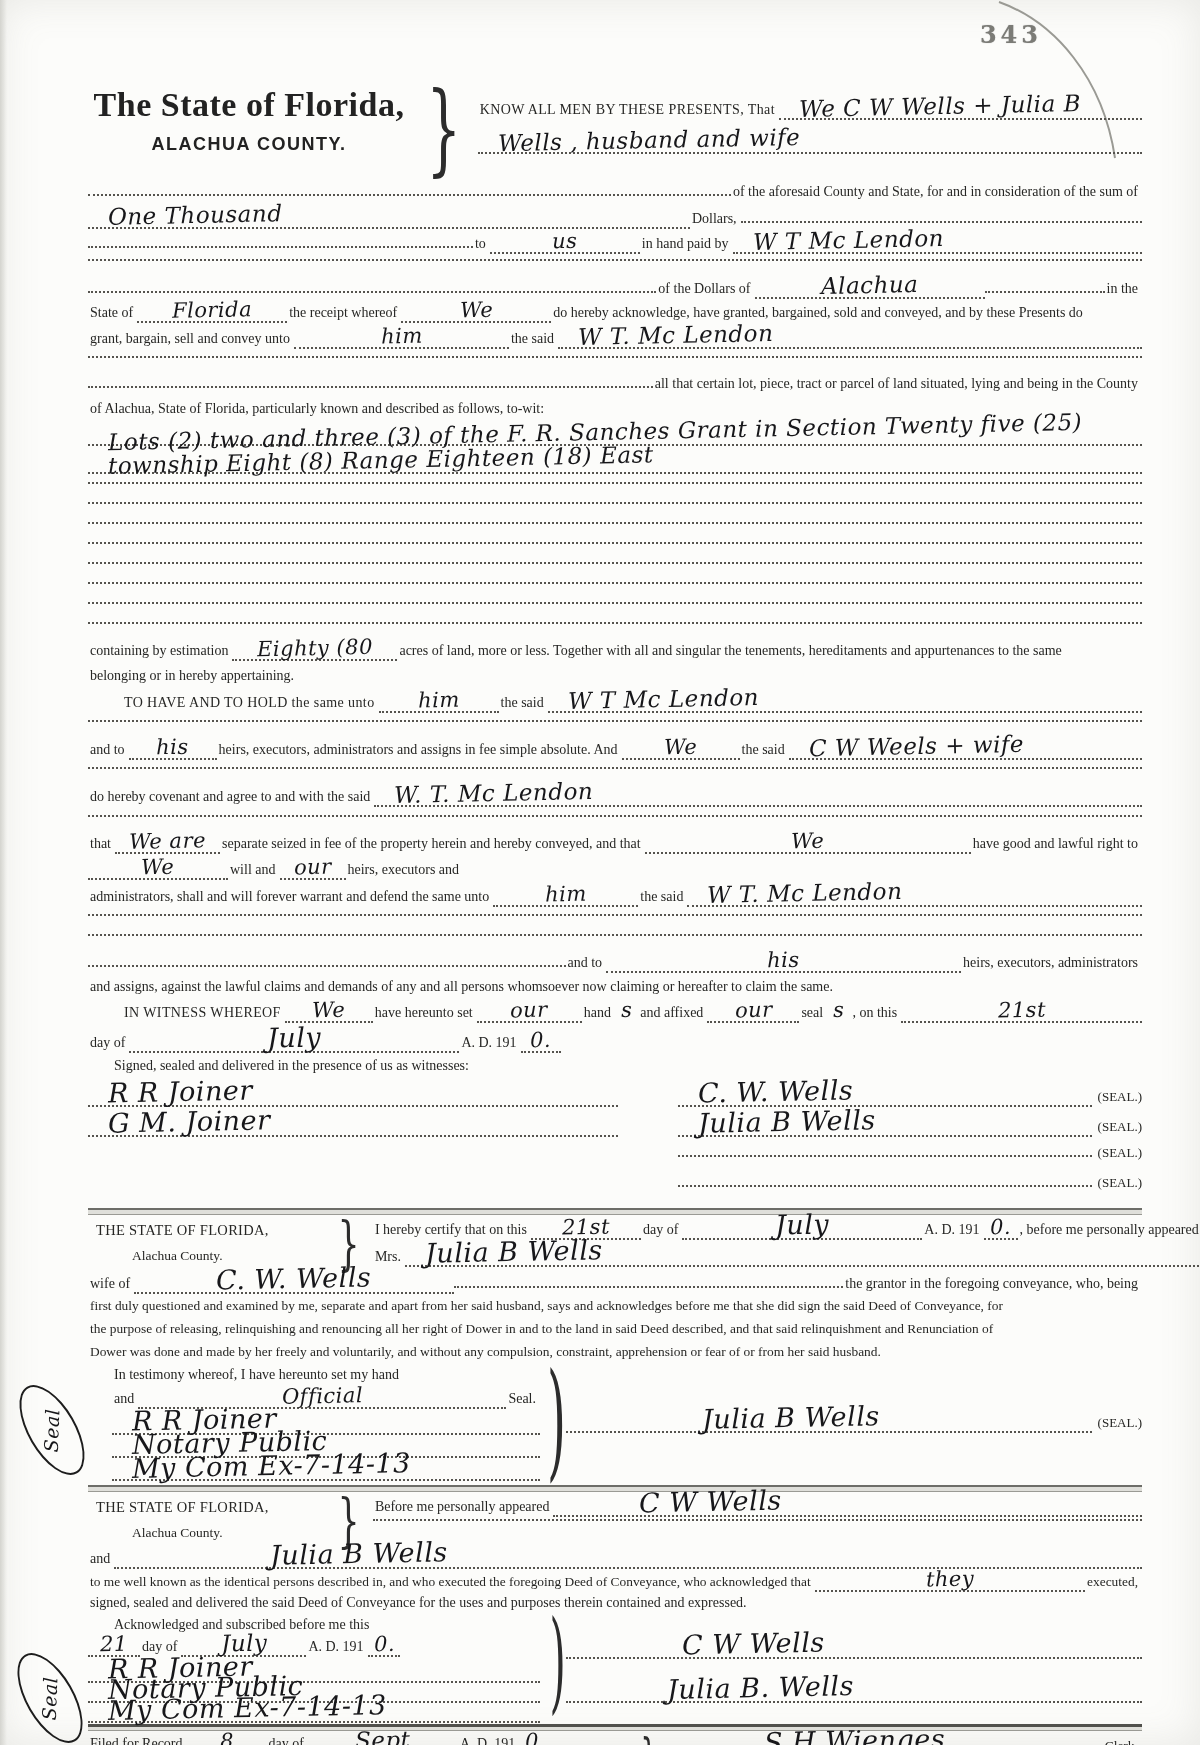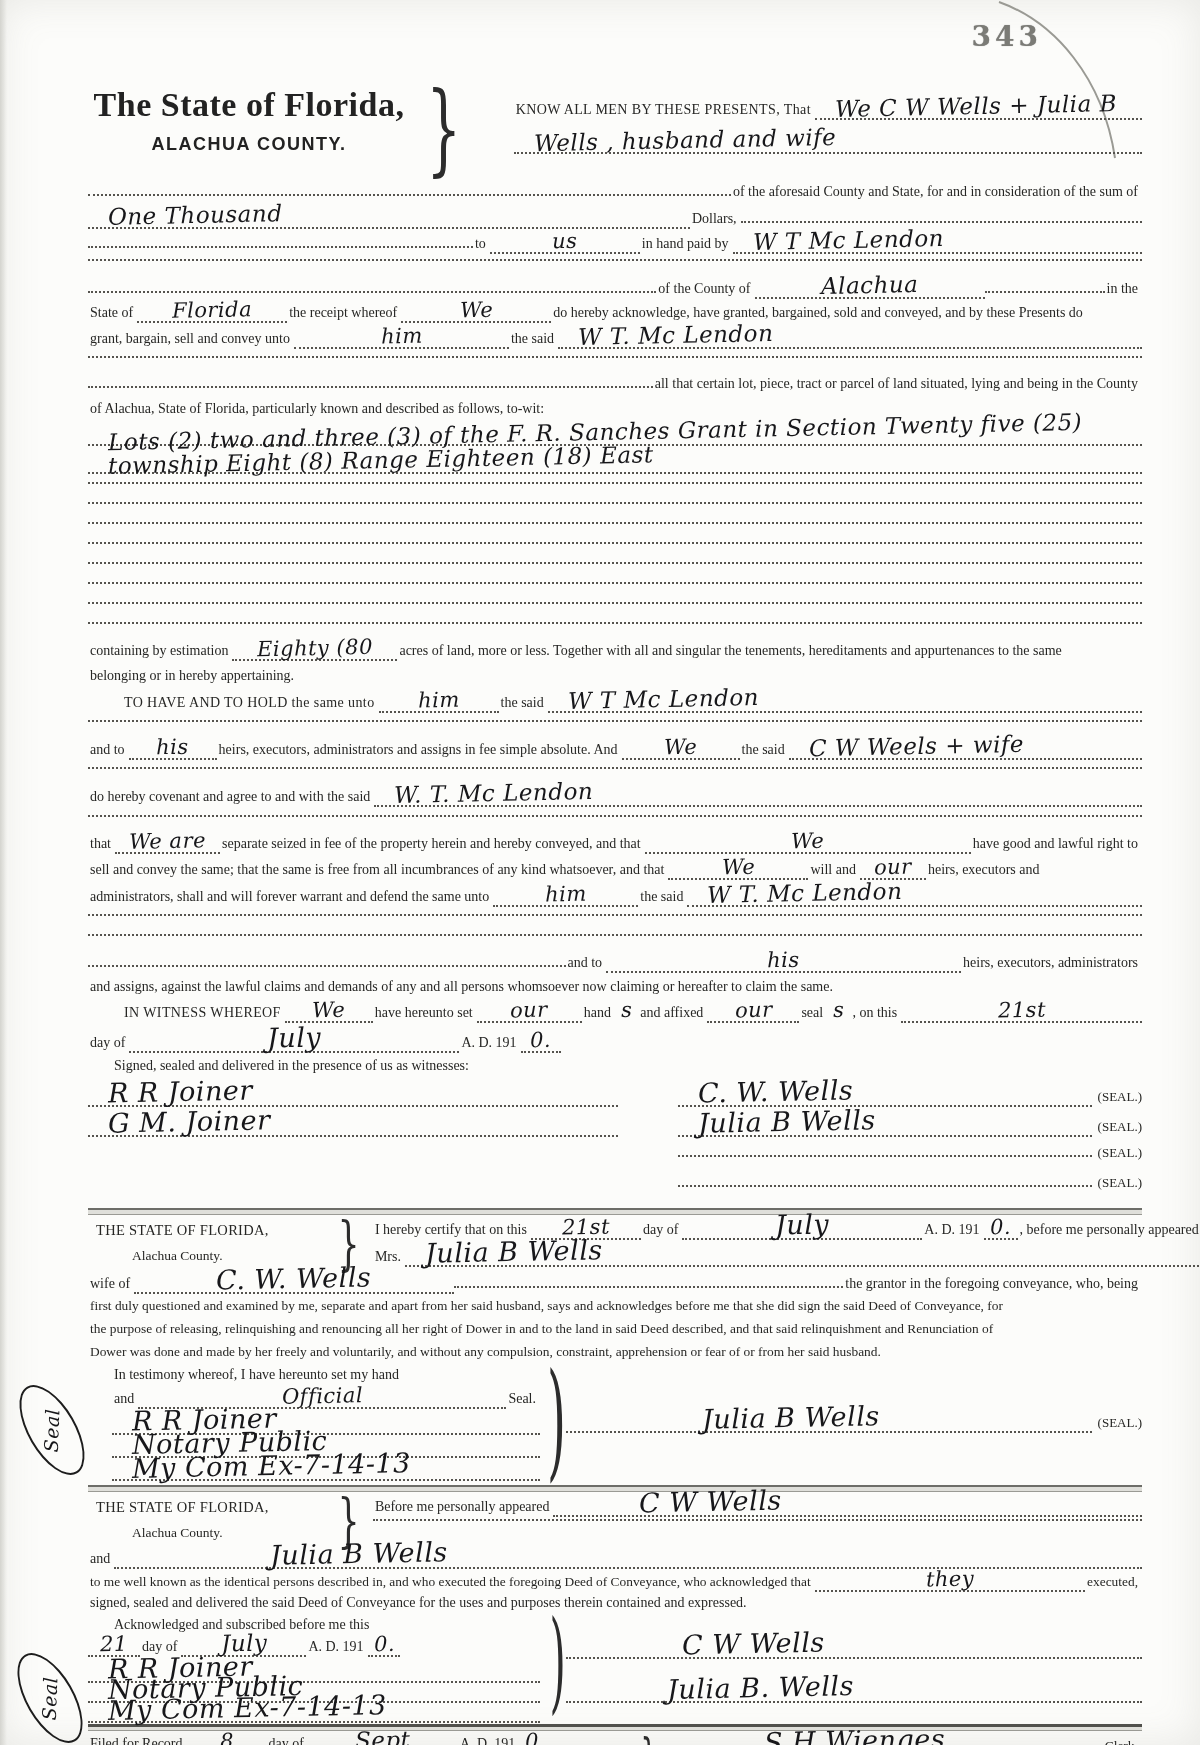--- a/index.html
+++ b/index.html
@@ -12,21 +12,21 @@
     font-family: "Liberation Serif", serif;
     color: #262624;
     overflow: hidden;
     box-shadow: inset 0 0 40px rgba(120,120,110,.15);
   }
   .edge-left { position:absolute; left:0; top:0; bottom:0; width:7px;
     background:linear-gradient(to right,#d4d4cf,rgba(212,212,207,0)); }
   .page-number {
     position:absolute; top:20px; right:158px;
     font-family:"DejaVu Serif", serif;
-    font-size:28px; letter-spacing:4px; color:#7b7b76; font-weight:bold;
+    font-size:24px; letter-spacing:4px; color:#7b7b76; font-weight:bold;
     text-shadow: 0 0 1px #aaa;
   }
   .curl { position:absolute; top:0; right:55px; }
   .content { padding: 0 58px 0 88px; }
 
   
   .fline { display:flex; align-items:baseline; height:25px; font-size:14px;
            white-space:nowrap; overflow:visible; }
   .fline.blank { height:20px; }
   .lbl { padding:0 4px 0 2px; flex:0 0 auto; }
@@ -62,21 +62,21 @@
   
   .header-row { display:flex; align-items:flex-start; padding-top:86px; }
   .h-left { width:322px; text-align:center; flex:0 0 auto; }
   .state-title { font-size:34px; font-weight:bold; letter-spacing:.5px; color:#222; }
   .county-title { font-family:"Liberation Sans", sans-serif; font-size:18px;
                   font-weight:bold; letter-spacing:1.5px; margin-top:10px; color:#222; }
   .h-brace { flex:0 0 auto; font-family:"DejaVu Serif",serif; font-size:100px;
              line-height:86px; font-weight:normal; transform:scaleX(.55);
              transform-origin:center; color:#2c2c2c; margin:0 2px; }
   .h-right { flex:1 1 auto; padding-top:14px; }
-  .h-right .fline { height:34px;margin-left:36px; }
+  .h-right .fline { height:34px; }
 
   
   .sig-grid { display:flex; margin-top:2px; }
   .sig-left { width:590px; padding-right:60px; flex:0 0 auto; }
   .sig-right { flex:1 1 auto; }
   .sigrow { display:flex; align-items:baseline; height:30px; font-size:13px; }
   .seal-lbl { flex:0 0 auto; padding-left:6px;font-family:Liberation Serif, serif; }
 
   
   .sect-head { display:flex; align-items:flex-start; }
@@ -162,21 +162,21 @@
       <span class="lbl">in hand paid by</span>
       <span class="dot fill ltr"><span class="hw md">W T Mc Lendon</span></span>
     </div>
 
     <div class="fline blank">
         <span class="dot fill"></span>
       </div>
 
     <div class="fline">
       <span class="dot fill"></span>
-      <span class="lbl">of the County of</span>
+      <span class="lbl">of the Dollars of</span>
       <span class="dot" style="width:230px"><span class="hw md">Alachua</span></span>
       <span class="dot" style="width:120px"></span>
       <span class="lbl">in the</span>
     </div>
 
     <div class="fline">
       <span class="lbl">State of</span>
       <span class="dot" style="width:150px"><span class="hw">Florida</span></span>
       <span class="lbl">the receipt whereof</span>
       <span class="dot" style="width:150px"><span class="hw">We</span></span>
@@ -279,21 +279,20 @@
 
     <div class="fline" style="height:26px">
       <span class="lbl">that</span>
       <span class="dot" style="width:105px"><span class="hw">We are</span></span>
       <span class="lbl">separate seized in fee of the property herein and hereby conveyed, and that</span>
       <span class="dot fill"><span class="hw">We</span></span>
       <span class="lbl">have good and lawful right to</span>
     </div>
 
     <div class="fline" style="height:26px">
-      <span class="lbl">sell and convey the same; that the same is free from all incumbrances of any kind whatsoever, and that</span>
       <span class="dot" style="width:140px"><span class="hw">We</span></span>
       <span class="lbl">will and</span>
       <span class="dot" style="width:66px"><span class="hw">our</span></span>
       <span class="lbl">heirs, executors and</span>
     </div>
 
     <div class="fline" style="height:27px">
       <span class="lbl">administrators, shall and will forever warrant and defend the same unto</span>
       <span class="dot" style="width:145px"><span class="hw">him</span></span>
       <span class="lbl">the said</span>

